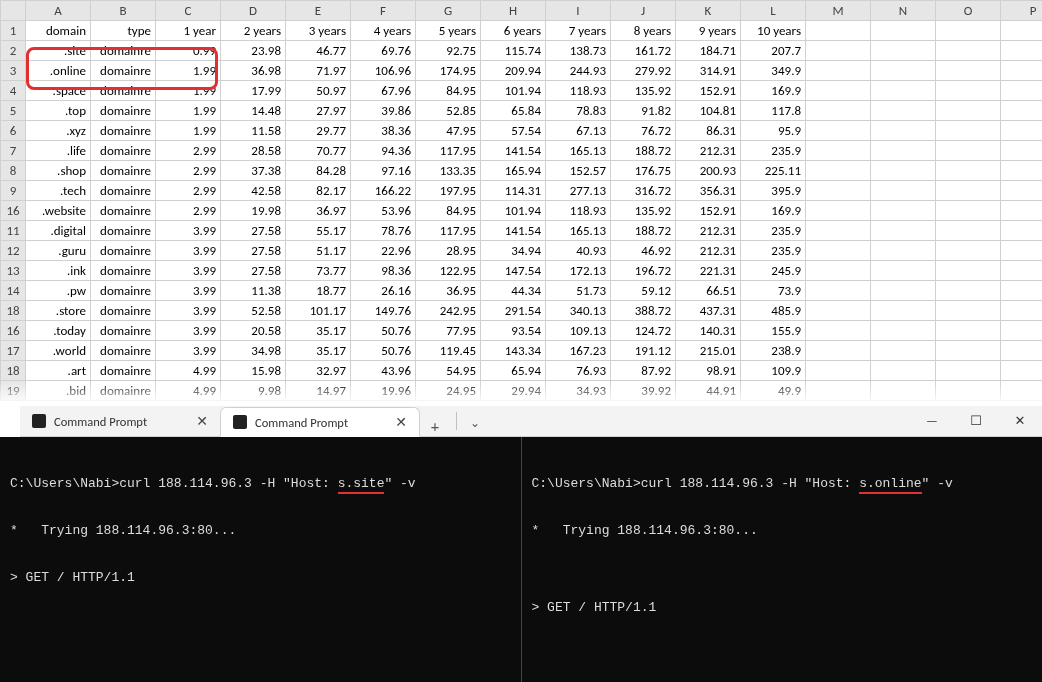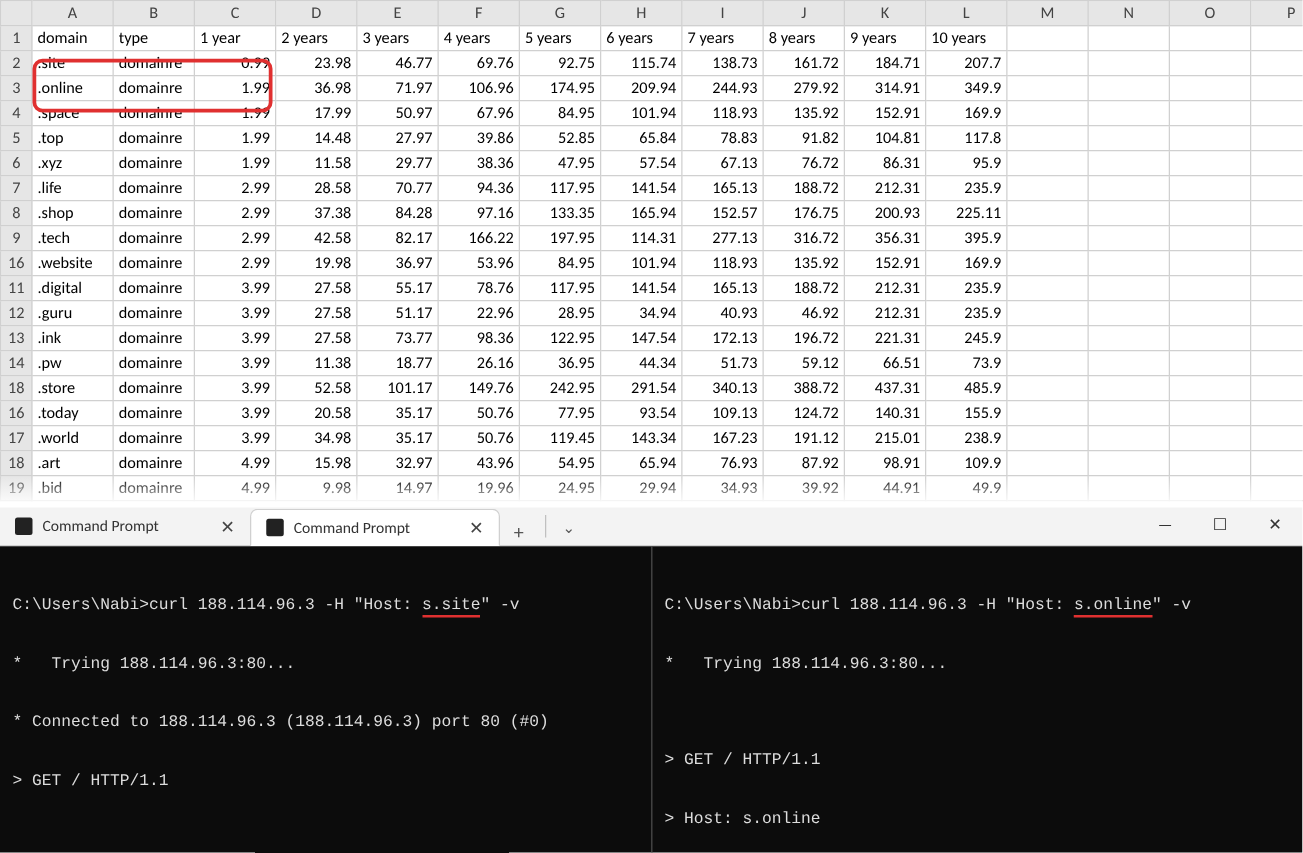--- a/index.html
+++ b/index.html
@@ -5,21 +5,21 @@
   * { box-sizing: border-box; margin: 0; padding: 0; }
   body { font-family: Calibri, Arial, sans-serif; font-size: 14px; background: #fff; width: 1042px; height: 682px; overflow: hidden; position: relative; }
 
   
   .sheet { position: absolute; top: 0; left: 0; right: 0; height: 406px; background: #fff; }
   table.sp { border-collapse: collapse; table-layout: fixed; width: 100%; }
   table.sp th, table.sp td { border: 1px solid #d0d0d0; height: 20px; font-size: 13px; padding: 0 4px; }
   table.sp th { background: #e6e6e6; font-weight: normal; text-align: center; color: #444; }
   table.sp th.rowhead { width: 25px; background: #e6e6e6; text-align: center; }
   table.sp td { text-align: right; }
-  table.sp td.leftcell { text-align: left; }
+  table.sp td.leftcell { text-align: right; }
   
   col.w-row { width: 25px; }
   col.w-a { width: 65px; }
   col.w-b { width: 65px; }
   col.w-c { width: 65px; }
   col.w-d { width: 65px; }
   col.w-e { width: 65px; }
   col.w-f { width: 65px; }
   col.w-g { width: 65px; }
   col.w-h { width: 65px; }
@@ -28,21 +28,21 @@
   col.w-k { width: 65px; }
   col.w-l { width: 65px; }
   col.w-rest { width: 65px; }
 
   .highlight-box { position: absolute; border: 3px solid #e03030; border-radius: 8px; pointer-events: none; }
 
   .fade-bottom { position:absolute; left:0; right:0; bottom:0; height:25px; background:linear-gradient(rgba(255,255,255,0), #fff); pointer-events:none; }
 
   
   .term-wrap { position: absolute; top: 406px; left: 0; right: 0; bottom: 0; display: flex; flex-direction: column; }
-  .tabbar { height: 34px; background: #f3f3f3; display: flex; align-items: flex-end; border-bottom: 1px solid #d0d0d0; }
+  .tabbar { height: 34px; background: #f3f3f3; display: flex; align-items: flex-end; border-bottom: 1px solid #d0d0d0; margin-left: 20px; }
   .tab { display:flex; align-items:center; gap:8px; height: 30px; padding: 0 12px; font-size: 12.5px; color: #333; position:relative; max-width:240px; min-width:200px;}
   .tab .ticon { width:14px; height:14px; background:#222; display:inline-block; border-radius:2px; }
   .tab .x { font-size: 14px; color:#444; cursor:pointer; margin-left:auto; }
   .tab.active { background:#fff; border:1px solid #d0d0d0; border-bottom:1px solid #fff; border-radius:6px 6px 0 0; margin-bottom:-1px; }
   .tbar-add { width:30px; text-align:center; font-size:16px; color:#555; cursor:pointer; }
   .tbar-sep { width:1px; height:18px; background:#c0c0c0; margin:0 6px 6px; }
   .tbar-vee { width:24px; text-align:center; color:#555; font-size:12px; cursor:pointer; margin-bottom:6px;}
   .winbtns { margin-left:auto; display:flex; }
   .winbtn { width:44px; height:30px; text-align:center; line-height:30px; font-size:13px; color:#333; cursor:pointer; }
 
@@ -483,37 +483,35 @@
     <div class="winbtns">
       <div class="winbtn">—</div>
       <div class="winbtn">☐</div>
       <div class="winbtn">✕</div>
     </div>
   </div>
   <div class="panes">
     <div class="pane">
       <div class="line"><span>C:\Users\Nabi&gt;curl 188.114.96.3 -H "Host: </span><span class="underline-red">s.site</span><span>" -v</span></div>
       <div class="line">*   Trying 188.114.96.3:80...</div>
-      <div class="line">* Connected to 188.114.96.3 (188.114.96.3) port 80 (#0)</div>
       <div class="line">&gt; GET / HTTP/1.1</div>
       
       
       
       
       
       
       
       
     </div>
     <div class="pane">
       <div class="line"><span>C:\Users\Nabi&gt;curl 188.114.96.3 -H "Host: </span><span class="underline-red">s.online</span><span>" -v</span></div>
       <div class="line">*   Trying 188.114.96.3:80...</div>
       <div class="line"></div>
       <div class="line">&gt; GET / HTTP/1.1</div>
-      <div class="line">&gt; Host: s.online</div>
       
       
       
       
       
       
       
       
     </div>
   </div>

